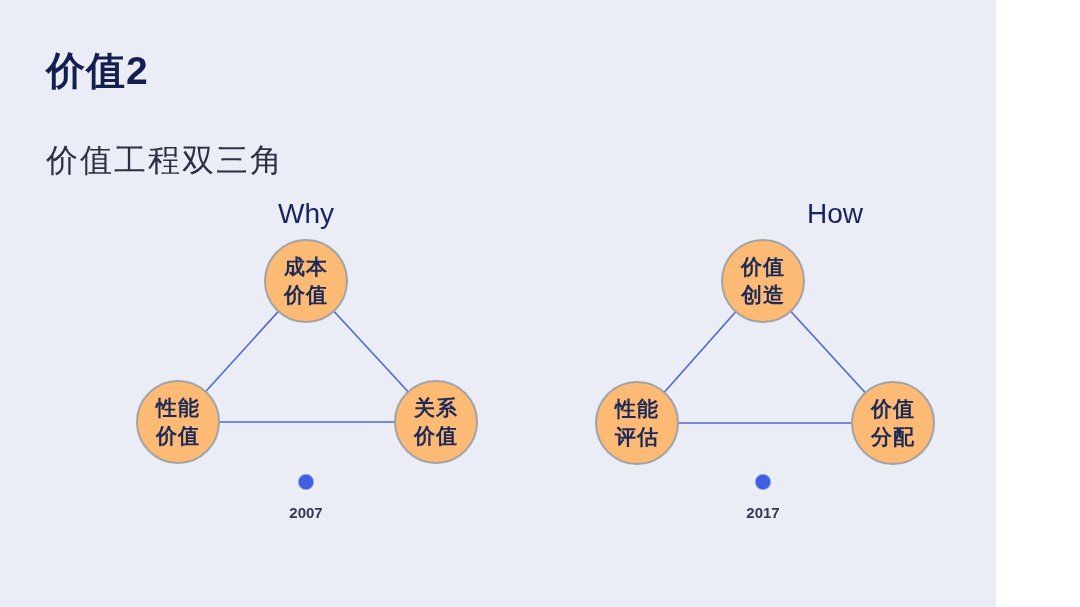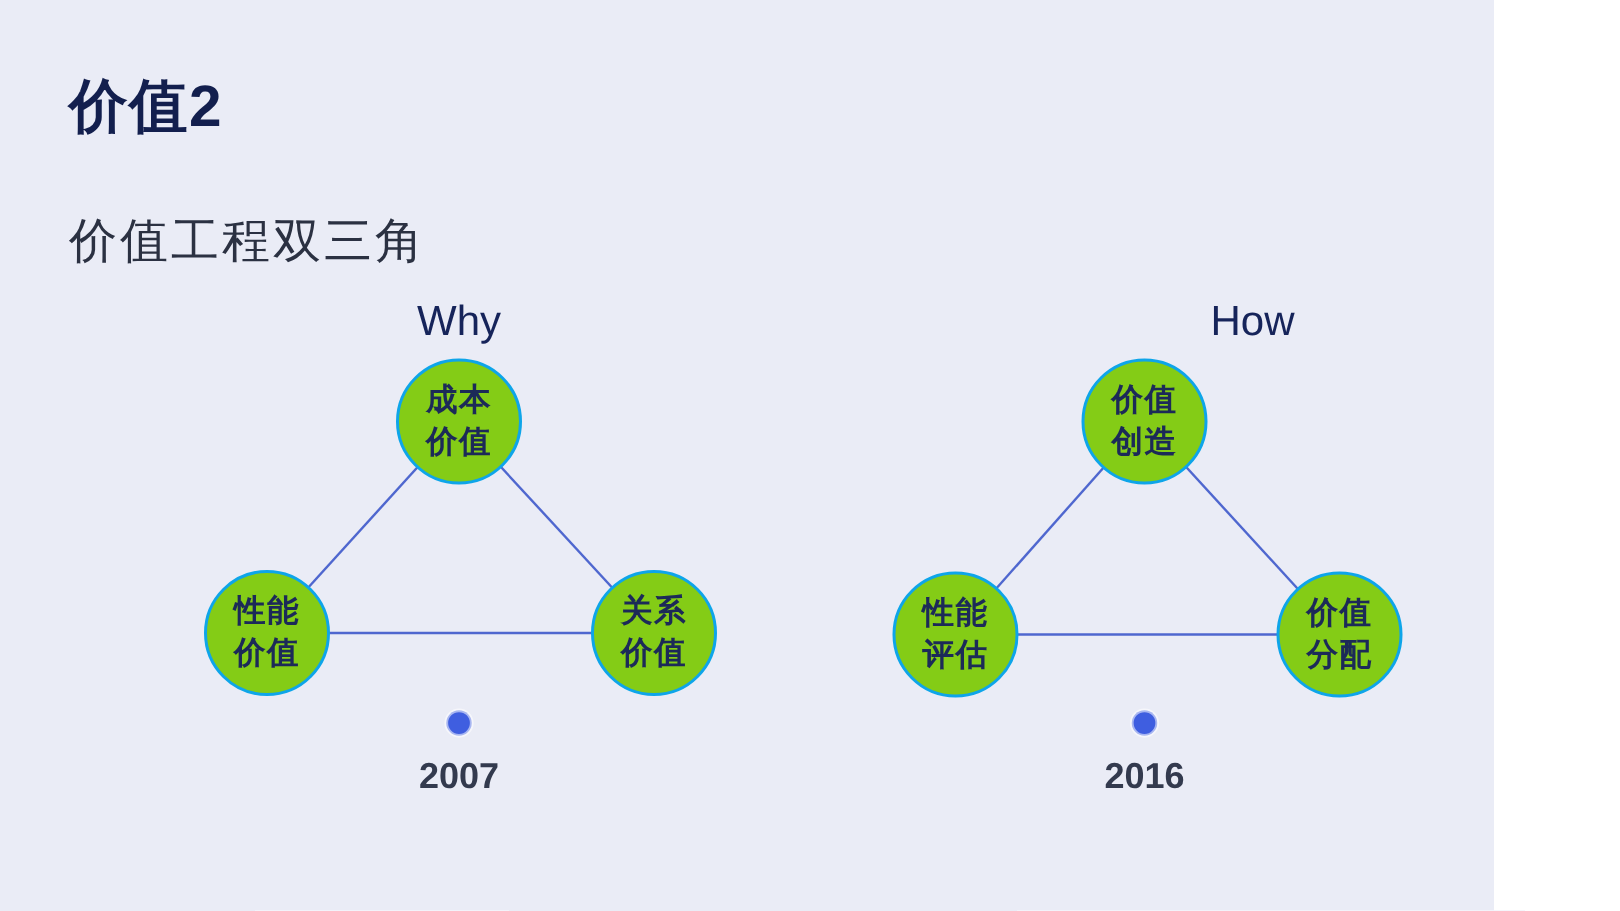--- a/index.html
+++ b/index.html
@@ -49,22 +49,22 @@
     font-size: 28px;
     font-weight: 400;
     color: #16245a;
   }
   .tri-heading.why { left: 206px; }
   .tri-heading.how { left: 663px; text-align: right; }
   .node {
     position: absolute;
     width: 84px;
     height: 84px;
-    background: #84cc16;
-    border: 2px solid #0ea5e9;
+    background: #fdba74;
+    border: 2px solid #a3a3a3;
     border-radius: 50%;
     display: flex;
     align-items: center;
     justify-content: center;
     text-align: center;
     font-size: 21px;
     font-weight: 700;
     line-height: 1.32;
     color: #1c2a58;
     white-space: pre-line;
@@ -76,21 +76,21 @@
   .node.why-right  { left: 394px; top: 380px; }
   
   .node.how-top    { left: 721px; top: 239px; }
   .node.how-left   { left: 595px; top: 381px; }
   .node.how-right  { left: 851px; top: 381px; }
   .year-label {
     position: absolute;
     top: 504px;
     width: 120px;
     text-align: center;
-    font-size: 24px;
+    font-size: 15px;
     font-weight: 700;
     color: #333a4e;
   }
   .year-label.y2007 { left: 246px; }
   .year-label.y2017 { left: 703px; }
 </style>
 </head>
 <body>
 
 <div class="slide">
@@ -137,15 +137,15 @@
 
   <div class="tri-heading how">How</div>
   <div class="node how-top">价值
 创造</div>
   <div class="node how-left">性能
 评估</div>
   <div class="node how-right">价值
 分配</div>
 
   <div class="year-label y2007">2007</div>
-  <div class="year-label y2017">2016</div>
+  <div class="year-label y2017">2017</div>
 
 </div>
 
 </body></html>

